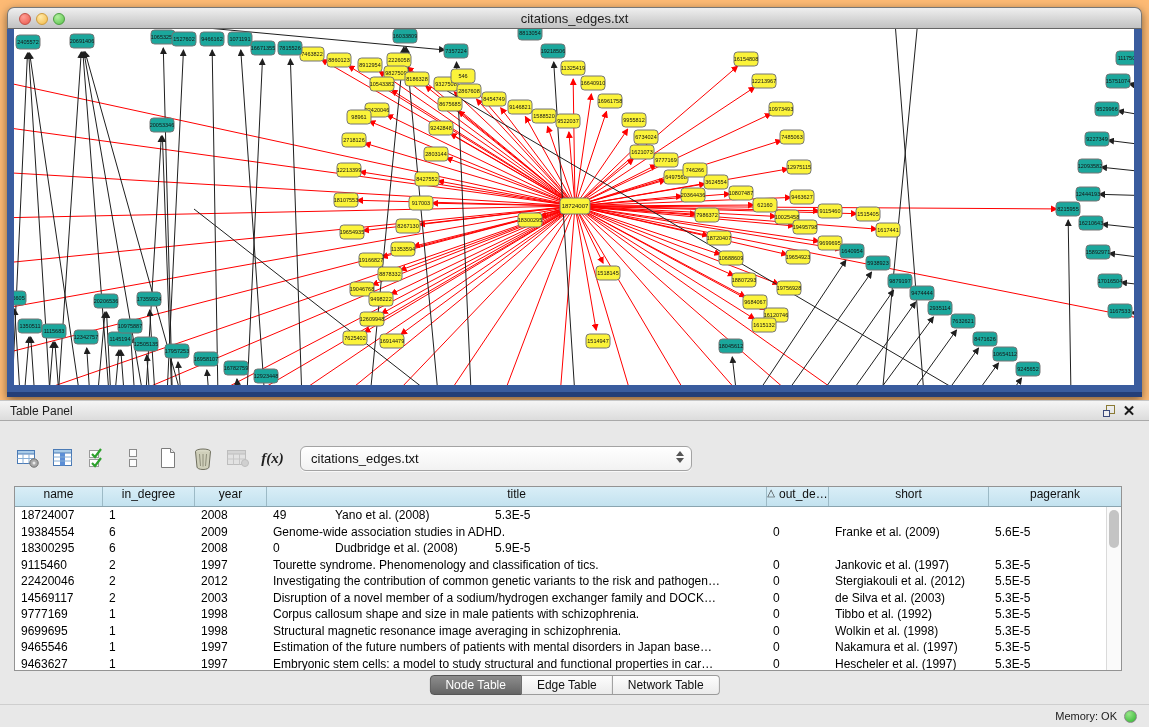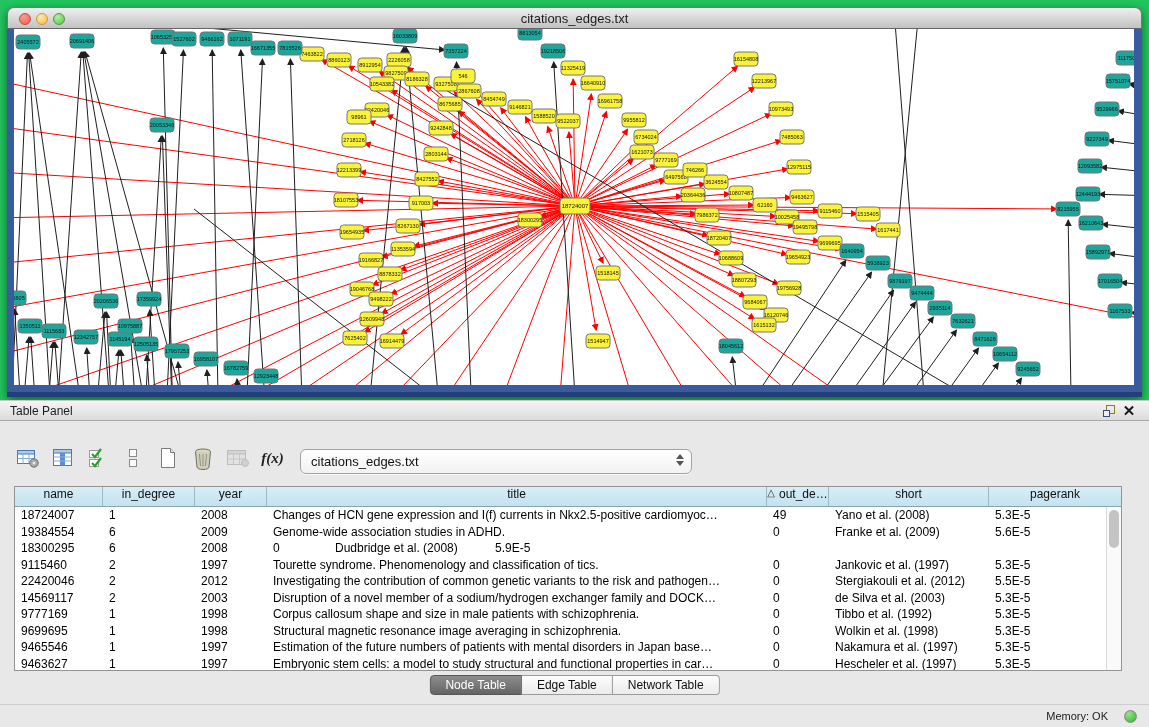--- a/index.html
+++ b/index.html
@@ -1,17 +1,17 @@
 <!DOCTYPE html>
 <html><head>
 <meta charset="utf-8">
 <style>
   *{margin:0;padding:0;box-sizing:border-box;font-family:"Liberation Sans",sans-serif}
   html,body{background:#9a9a9a}
-  #app{position:relative;width:1149px;height:727px;background:#22c55e;overflow:hidden}
+  #app{position:relative;width:1149px;height:727px;background:#fdba74;overflow:hidden}
 
   
   .netwin{position:absolute;left:7px;top:7px;width:1135px;height:390px;border-radius:7px 7px 0 0;
           box-shadow:0 3px 10px rgba(0,0,0,.5)}
   .titlebar{height:22px;background:linear-gradient(#efefef,#cdcdcd 75%,#c2c2c2);
             border:1px solid #777;border-bottom:1px solid #666;border-radius:7px 7px 0 0;
             position:relative;display:flex;align-items:center;justify-content:center}
   .title{font-size:13px;color:#1c1c1c}
   .tl{position:absolute;top:5px;width:12px;height:12px;border-radius:50%}
   .tl-red{left:11px;background:radial-gradient(circle at 35% 30%,#ff9d93,#e9594d);border:1px solid #c34f44}
@@ -25,21 +25,21 @@
   
   .panel{position:absolute;left:0;top:400px;width:1149px;height:327px;background:#e8e8e8}
   .phead{height:21px;background:linear-gradient(#f5f5f5,#dcdcdc);border-top:1px solid #c6c6c6;
          border-bottom:1px solid #a9a9a9;display:flex;align-items:center;padding:4px 10px;
          font-size:12px;color:#1d1d1d}
   .phead .sp{flex:1}
   .floatbtn,.closebtn{background:none;border:0;display:flex;align-items:center;justify-content:center;
          width:20px;height:18px;cursor:default}
   .closebtn{font-size:15px;font-weight:bold;color:#1a1a1a;line-height:1}
 
-  .toolbar{position:absolute;left:12px;top:42px;display:flex;gap:4px;align-items:flex-end}
+  .toolbar{position:absolute;left:12px;top:42px;display:flex;gap:4px;align-items:center}
   .tbtn{width:31px;height:32px;border:0;background:transparent;display:flex;align-items:center;justify-content:center}
   .fx{font-family:"Liberation Serif",serif;font-style:italic;font-weight:bold;font-size:15px;color:#1e1e1e}
   .combo{position:relative;margin-left:8px;width:392px;height:25px;border:1px solid #a3a3a3;border-radius:6px;
          background:linear-gradient(#ffffff,#f2f2f2);display:flex;align-items:center;padding:0 24px 0 10px;
          font-size:13px;color:#111;box-shadow:0 1px 0 rgba(255,255,255,.7)}
   .stepper{position:absolute;right:7px;top:4px;display:flex;flex-direction:column;gap:2px}
   .stepper i{width:0;height:0;border-left:4px solid transparent;border-right:4px solid transparent;display:block}
   .up{border-bottom:5px solid #555}.dn{border-top:5px solid #555}
 
   .tablebox{position:absolute;left:14px;top:86px;width:1108px;height:185px;background:#fff;border:1px solid #939393}
@@ -56,21 +56,21 @@
   .thumb{position:absolute;left:2px;top:3px;width:10px;height:38px;border-radius:5px;background:#c4c4c4}
 
   .tabs{position:absolute;top:275px;left:50%;transform:translateX(-50%);display:flex}
   .tab{height:20px;display:flex;align-items:center;padding:4px 15px;font-size:12px;color:#101010;
        background:linear-gradient(#fdfdfd,#ebebeb);border:1px solid #9b9b9b;border-left-width:0}
   .tab:first-child{border-radius:4px 0 0 4px;border-left-width:1px}
   .tab:last-child{border-radius:0 4px 4px 0}
   .tab.sel{background:linear-gradient(#8d8d8d,#646464);color:#fff;border-color:#565656}
 
   .status{position:absolute;left:0;bottom:0;width:100%;height:23px;border-top:1px solid #cecece;
-          display:flex;align-items:center;justify-content:flex-end;gap:16px;padding-right:12px;
+          display:flex;align-items:center;justify-content:flex-end;gap:7px;padding-right:12px;
           font-size:11px;color:#1b1b1b}
   .led{width:13px;height:13px;border-radius:50%;background:radial-gradient(circle at 35% 28%,#96e587,#2fb42f);
        border:1px solid #898989}
 </style>
 </head>
 <body>
 
 <div id="app">
 
   <div class="netwin">
@@ -844,21 +844,20 @@
           </div>
           <div class="th c6">
             <span>pagerank</span>
           </div>
         </div>
       <div class="rows" id="tbody">
           <div class="row">
             <div class="cell c0">18724007</div>
             <div class="cell c1">1</div>
             <div class="cell c2">2008</div>
-            <div class="cell c3">Changes of HCN gene expression and I(f) currents in Nkx2.5-positive cardiomyoc…</div>
             <div class="cell c4">49</div>
             <div class="cell c5">Yano et al. (2008)</div>
             <div class="cell c6">5.3E-5</div>
           </div>
           <div class="row">
             <div class="cell c0">19384554</div>
             <div class="cell c1">6</div>
             <div class="cell c2">2009</div>
             <div class="cell c3">Genome-wide association studies in ADHD.</div>
             <div class="cell c4">0</div>

